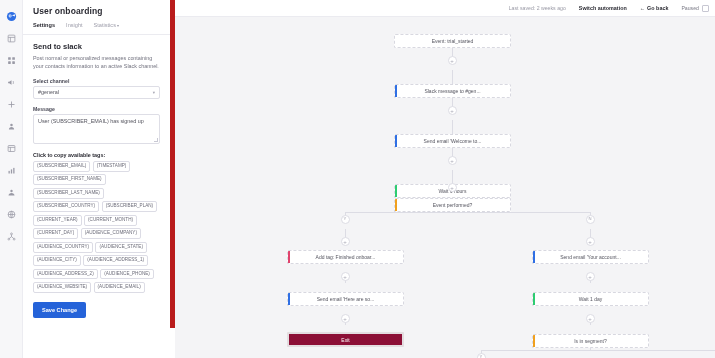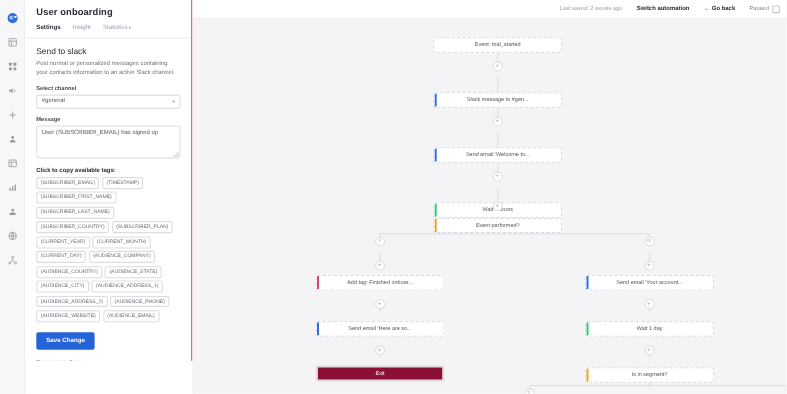--- a/index.html
+++ b/index.html
@@ -26,41 +26,41 @@
     color: #9a9aa6;
   }
   .rail-icon.logo { color: #2f6fe4; }
   .rail-icon svg { display: block; }
 
   
   .sidebar {
     width: 152px; flex: 0 0 152px;
     height: 328px;
     background: #ffffff;
-    border-right: 1px solid #b91c1c;
+    border-right: 5px solid #b91c1c;
     position: relative;
     overflow: hidden;
   }
   .panel-title {
     font-size: 8.5px; color: #2b2b33; font-weight: bold;
     padding: 6px 0 0 10px;
     letter-spacing: .1px;
   }
   .tabs {
     display: flex; gap: 11px;
     padding: 6px 0 0 10px;
     border-bottom: 1px solid #ebebf0;
     padding-bottom: 4px;
   }
   .tab { font-size: 5.6px; color: #9d9daa; position: relative; padding-bottom: 2px; }
   .tab.active { color: #2b2b33; font-weight: bold; }
   .tab .caret { font-size: 4px; margin-left: 1px; }
 
   .sec { padding: 7px 10px 0 10px; }
-  .sec-h { font-size: 7.6px; font-weight: normal; color: #2b2b33; }
+  .sec-h { font-size: 7.6px; font-weight: bold; color: #2b2b33; }
   .sec-p { font-size: 5.4px; color: #72727f; line-height: 1.55; margin-top: 3px; }
 
   .field-label { font-size: 5.2px; color: #4a4a57; margin: 7px 0 2px 0; font-weight:bold; }
   .select-box {
     height: 13px; border: 1px solid #dedee6; border-radius: 2px;
     display: flex; align-items: center; justify-content: space-between;
     padding: 0 4px; font-size: 5.4px; color: #55555f; background: #fff;
   }
   .select-box .arr { font-size: 4.5px; color: #a5a5b2; }
   .textarea-box {

